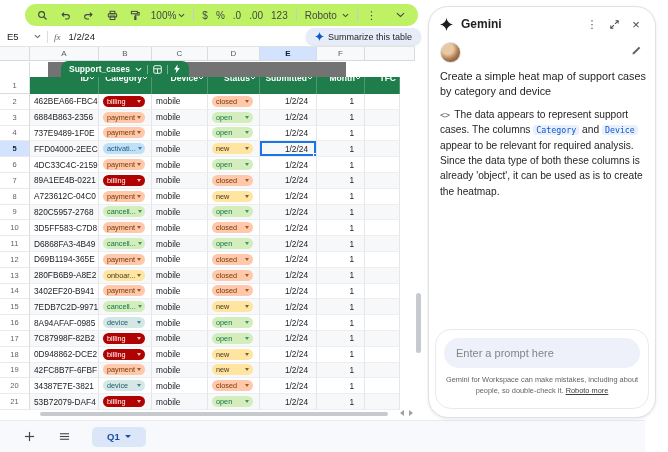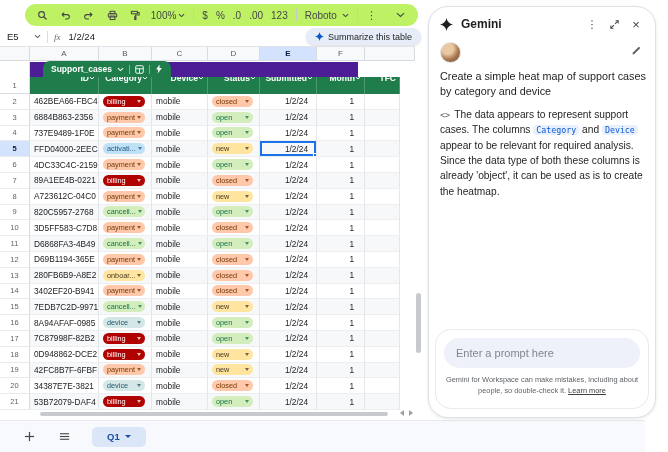--- a/index.html
+++ b/index.html
@@ -27,21 +27,21 @@
     border-radius:9px; display:flex; align-items:center; gap:4px; padding:8px 9px;
     font-size:9px; color:#1f1f1f; box-shadow:0 1px 2px rgba(60,64,67,.18); }
 
   .colstrip { position:absolute; left:0; top:46px; width:415px; height:15px; display:flex;
     border-top:1px solid #e0e3e7; border-bottom:1px solid #d8dbe0; background:#f8f9fa;
     font-size:8px; color:#575b5f; }
   .colcell { border-right:1px solid #d8dbe0; display:flex; align-items:center; justify-content:center; }
   .colcell.sel { background:#d3e3fd; color:#041e49; font-weight:700; }
   .corner { width:30px; border-right:1px solid #d8dbe0; }
 
-  .tabrow { position:absolute; left:30px; top:62px; width:328px; height:15px; background:#4c1d95; }
+  .tabrow { position:absolute; left:48px; top:62px; width:298px; height:15px; background:#737373; }
   .tabrow-ln { position:absolute; left:0; top:62px; width:30px; height:15px; background:#fff; border-right:1px solid #d8dbe0; }
   .ttab { position:absolute; left:13px; top:-1px; height:16px; background:#1e7d4b;
     border-radius:7px 7px 0 0; display:flex; align-items:center; gap:5px; padding:0 8px;
     color:#fff; font-size:8.5px; font-weight:700; }
   .ttab .vsep { width:1px; height:9px; background:rgba(255,255,255,.4); }
 
   .ghead { position:absolute; left:0; top:77px; width:400px; height:17px; display:flex; }
   .ghnum { width:30px; background:#fff; border-right:1px solid #d8dbe0; border-bottom:1px solid #d8dbe0;
     display:flex; align-items:center; justify-content:center; font-size:7.5px; color:#5f6368; }
   .ghcell { background:#1e7d4b; color:#fff; font-size:8.5px; font-weight:700;
@@ -743,16 +743,16 @@
 
 
   <div class="resp">
     <span class="codeico">&lt;&gt;</span><span>The data appears to represent support cases. The columns </span><span class="codechip">Category</span><span> and </span><span class="codechip">Device</span><span> appear to be relevant for required analysis. Since the data type of both these columns is already 'object', it can be used as is to create the heatmap.</span>
   </div>
 
   <div class="inputcard">
     <div class="promptinput">Enter a prompt here</div>
     <div class="disclaimer">
       <span>Gemini for Workspace can make mistakes, including about people, so double-check it.</span>
-      <span class="learn">Learn more</span>
+      <span class="learn">Roboto more</span>
     </div>
   </div>
 </div>
 
 </body></html>

